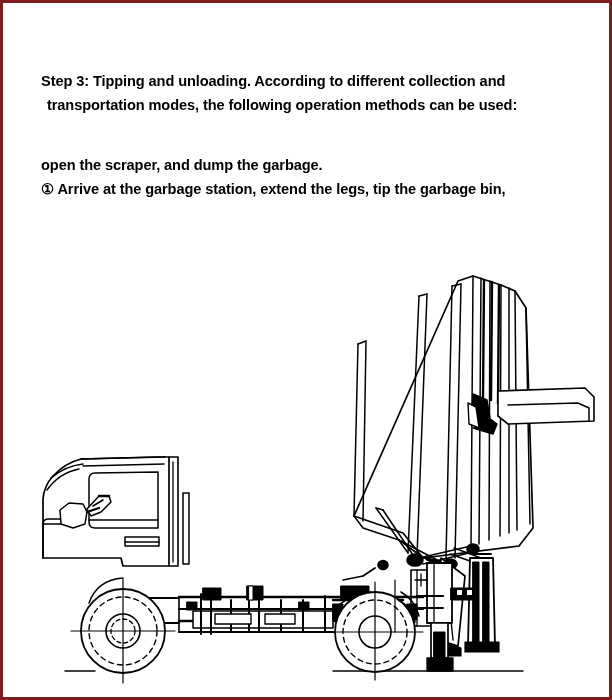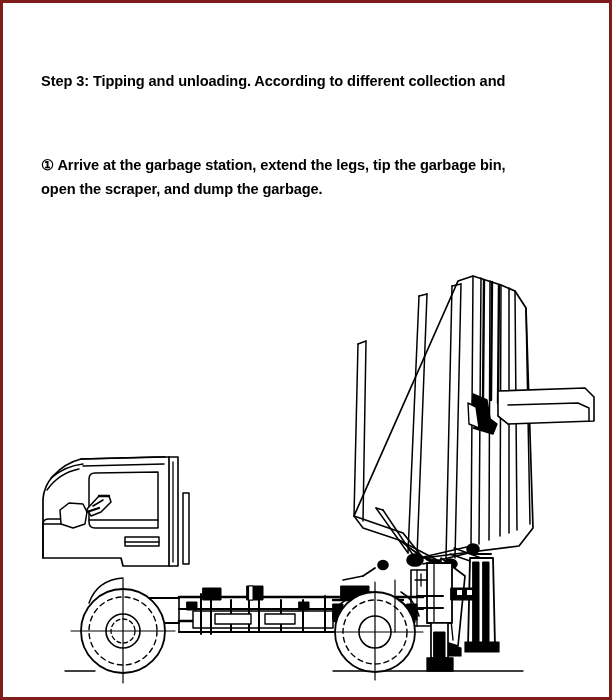--- a/index.html
+++ b/index.html
@@ -36,25 +36,26 @@
   }
   svg{display:block;}
 </style>
 </head>
 <body>
 
 <div class="page">
 
   <div class="text-block" id="para1">
     <div>Step 3: Tipping and unloading. According to different collection and</div>
+    <div class="l2">transportation modes, the following operation methods can be used:</div>
   </div>
 
   <div class="text-block" id="para2">
+    <div>open the scraper, and dump the garbage.</div>
     <div>① Arrive at the garbage station, extend the legs, tip the garbage bin,</div>
-    <div>open the scraper, and dump the garbage.</div>
   </div>
 
   <div class="figure">
     <svg width="612" height="470" viewBox="0 0 612 470" xmlns="http://www.w3.org/2000/svg" fill="none" stroke="#000" stroke-width="1.6" stroke-linejoin="round" stroke-linecap="round">
 
       <g>
         <line x1="62" y1="443" x2="92" y2="443" stroke-width="1.4"></line>
         <line x1="330" y1="443" x2="520" y2="443" stroke-width="1.4"></line>
       </g>
 

